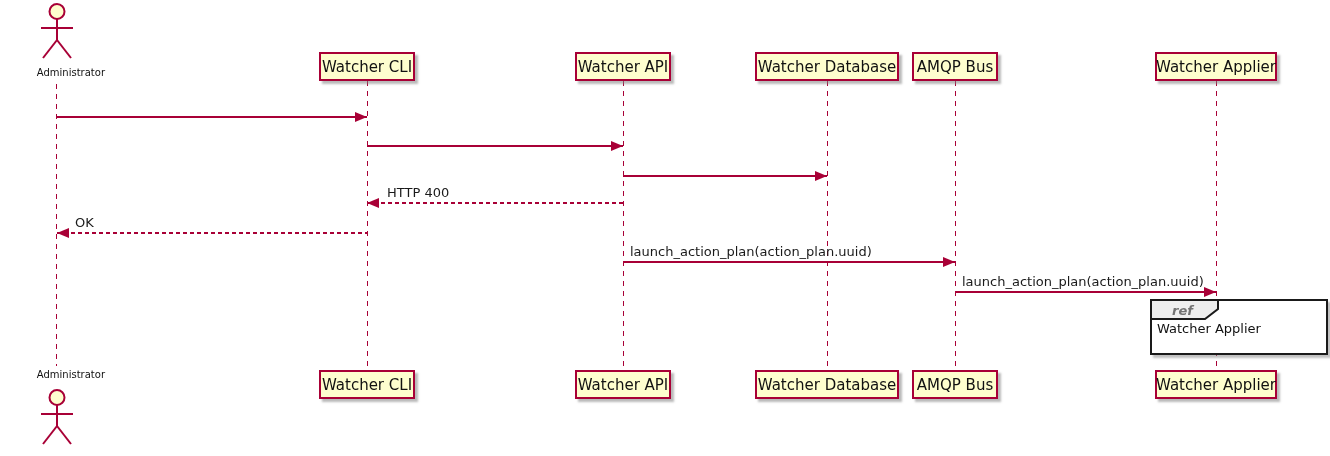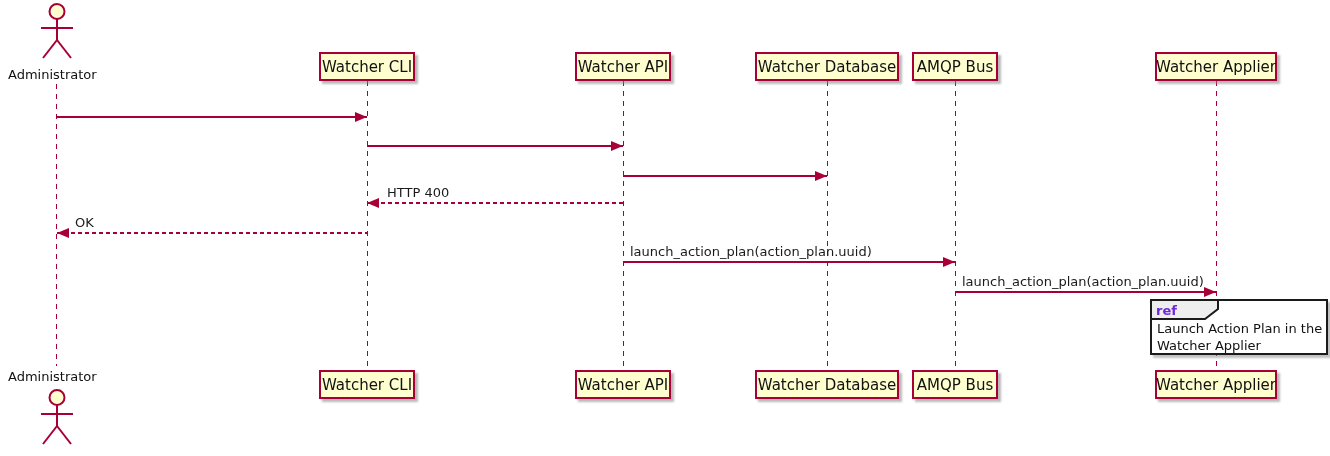--- a/index.html
+++ b/index.html
@@ -49,40 +49,40 @@
     border-left: 12px solid #A80036;
   }
   .arrow-l {
     position: absolute; width: 0; height: 0; z-index: 4;
     border-top: 5px solid transparent; border-bottom: 5px solid transparent;
     border-right: 12px solid #A80036;
   }
   .actor-label {
     position: absolute;
     width: 97px;
-    text-align: left;
-    font-size: 13px;
+    text-align: right;
+    font-size: 10px;
     white-space: nowrap;
     z-index: 3;
   }
   .actor-figure { position: absolute; z-index: 3; }
   .ref-frame {
     position: absolute;
     left: 1150px; top: 299px;
     width: 178px; height: 56px;
     box-sizing: border-box;
     background: #ffffff;
     border: 2px solid #1a1a1a;
     box-shadow: 3px 3px 2px rgba(130,130,130,0.5);
     z-index: 5;
   }
   .ref-tab { position: absolute; left: -2px; top: -2px; width: 70px; height: 21px; }
   .ref-keyword {
-    position: absolute; left: 4px; top: 0px;
-    font-size: 13px; font-weight: bold; line-height: 19px; color: #6d28d9;
+    position: absolute; left: 20px; top: 0px;
+    font-size: 13px; font-weight: bold; line-height: 19px; color: #737373; font-style: italic;
   }
   .ref-body {
     position: absolute; left: 5px; top: 20px;
     font-size: 13px; line-height: 16.5px; white-space: nowrap; color: #111;
   }
 </style>
 </head>
 <body>
 
 <div class="canvas">
@@ -133,21 +133,20 @@
   <div class="msg-label" style="left:962px; top:274px;">launch_action_plan(action_plan.uuid)</div>
   <div class="msg-line solid" style="left:955px; top:291px; width:261px;"></div>
   <div class="arrow-r" style="left:1204px; top:287px;"></div>
 
   <div class="ref-frame">
     <svg class="ref-tab" width="70" height="21" viewBox="0 0 70 21">
       <path d="M1,1 H68 V10 L55,20 H1 Z" fill="#EEEEEE" stroke="#1a1a1a" stroke-width="2"></path>
     </svg>
     <div class="ref-keyword">ref</div>
     <div class="ref-body">
-      <div>Launch Action Plan in the</div>
       <div>Watcher Applier</div>
     </div>
   </div>
 
   <div class="participant" style="left:319px; top:370px; width:96px;">Watcher CLI</div>
   <div class="participant" style="left:575px; top:370px; width:96px;">Watcher API</div>
   <div class="participant" style="left:755px; top:370px; width:144px;">Watcher Database</div>
   <div class="participant" style="left:912px; top:370px; width:86px;">AMQP Bus</div>
   <div class="participant" style="left:1155px; top:370px; width:122px;">Watcher Applier</div>
 

